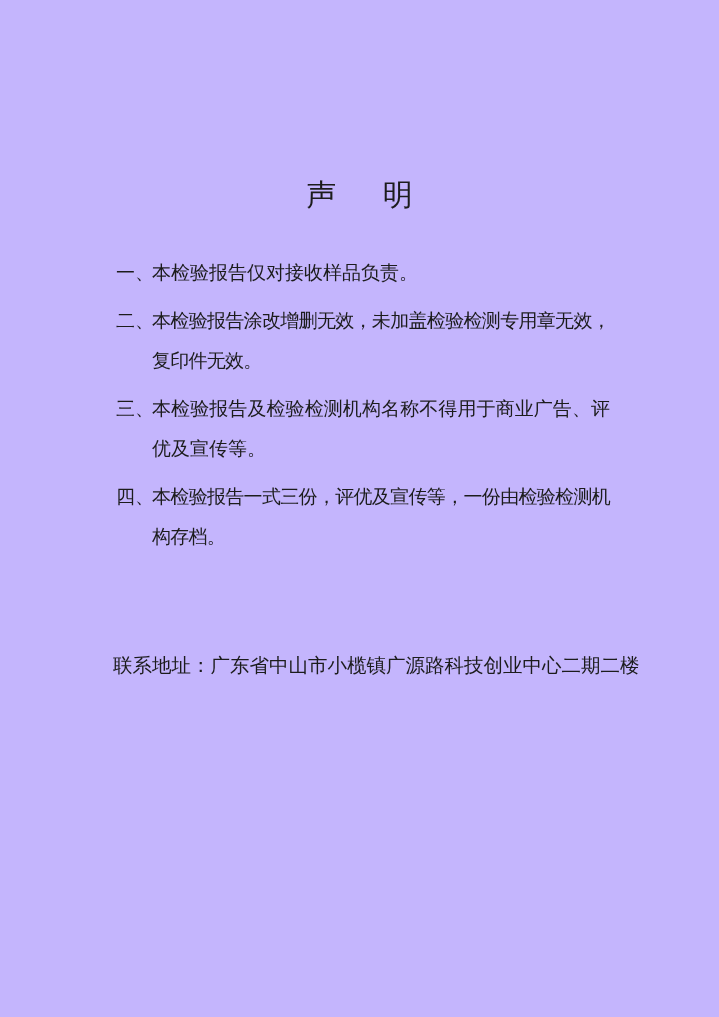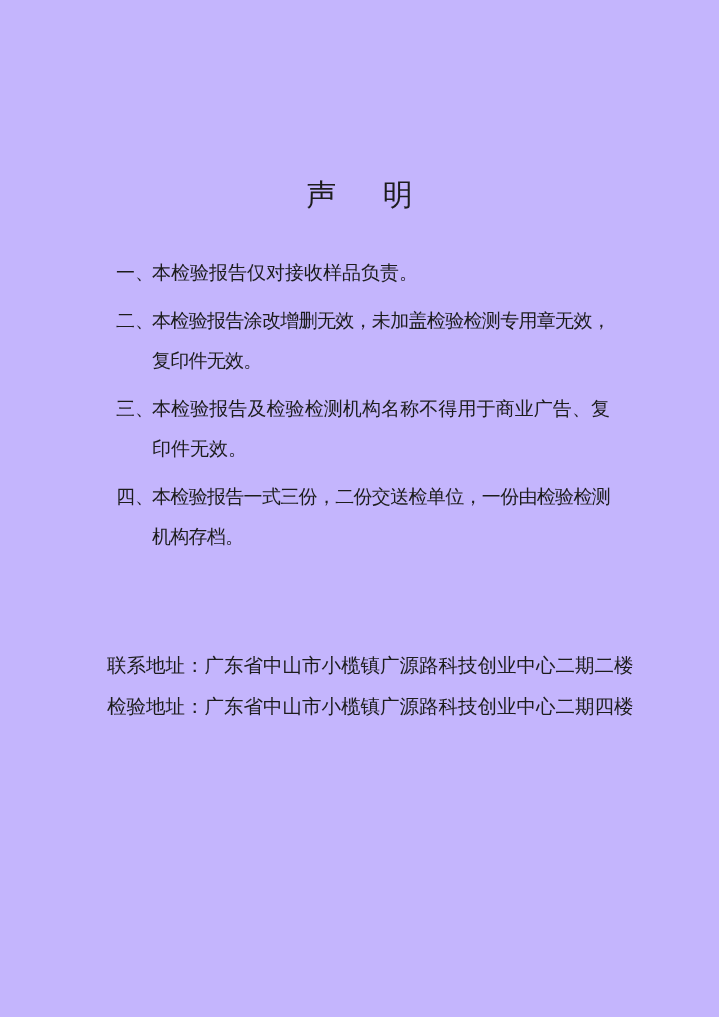--- a/index.html
+++ b/index.html
@@ -43,21 +43,21 @@
   }
   .item { display: flex; margin-bottom: 8px; }
   .item-num { flex: 0 0 36px; width: 36px; white-space: nowrap; }
   .item-text { flex: 1; text-align: justify; }
   .item-text.tight { letter-spacing: -0.75px; } 
 
   
   .contact {
     position: absolute;
     top: 645px;
-    left: 107px;
+    left: 113px;
     width: 560px;
     font-family: "Liberation Sans", "DejaVu Sans", sans-serif;
     font-size: 19.5px;
     line-height: 40.5px;
     color: #1c1c1c;
   }
   .contact-line { white-space: nowrap; }
 </style>
 </head>
 <body>
@@ -73,38 +73,35 @@
       <span class="item-text">本检验报告仅对接收样品负责。</span>
     </div>
 
     <div class="item">
       <span class="item-num">二、</span>
       <span class="item-text tight">本检验报告涂改增删无效，未加盖检验检测专用章无效，复印件无效。</span>
     </div>
 
     <div class="item">
       <span class="item-num">三、</span>
-      <span class="item-text">本检验报告及检验检测机构名称不得用于商业广告、复印件无效。</span>
+      <span class="item-text">本检验报告及检验检测机构名称不得用于商业广告、评优及宣传等。</span>
     </div>
 
     <div class="item">
       <span class="item-num">四、</span>
-      <span class="item-text tight">本检验报告一式三份，二份交送检单位，一份由检验检测机构存档。</span>
+      <span class="item-text tight">本检验报告一式三份，评优及宣传等，一份由检验检测机构存档。</span>
     </div>
 
   </div>
 
   <div class="contact">
 
     <div class="contact-line">
       <span>联系地址：</span><span>广东省中山市小榄镇广源路科技创业中心二期二楼</span>
     </div>
 
-    <div class="contact-line">
-      <span>检验地址：</span><span>广东省中山市小榄镇广源路科技创业中心二期四楼</span>
-    </div>
 
 
 
 
   </div>
 
 </div>
 
 </body></html>

